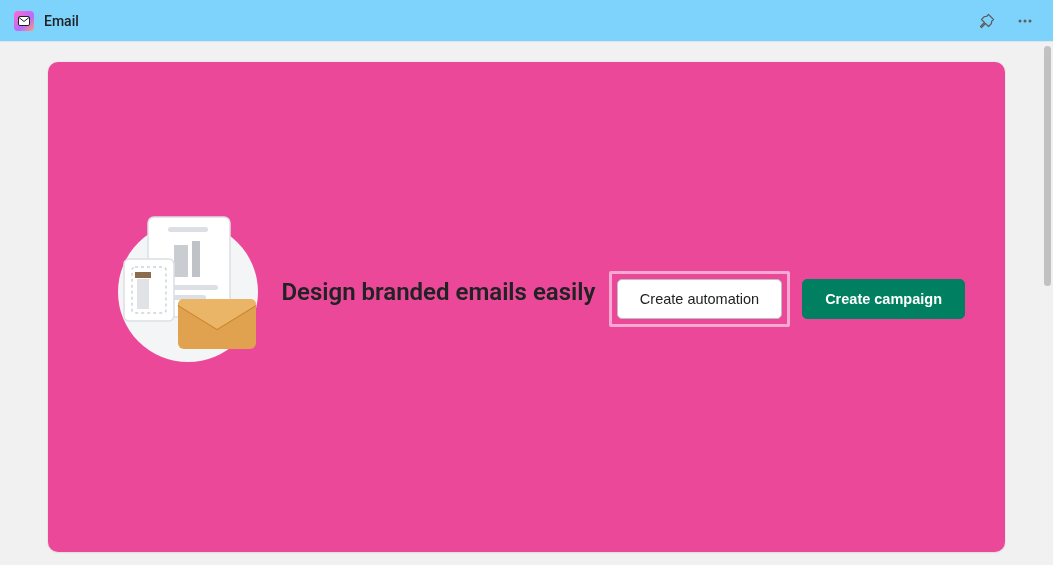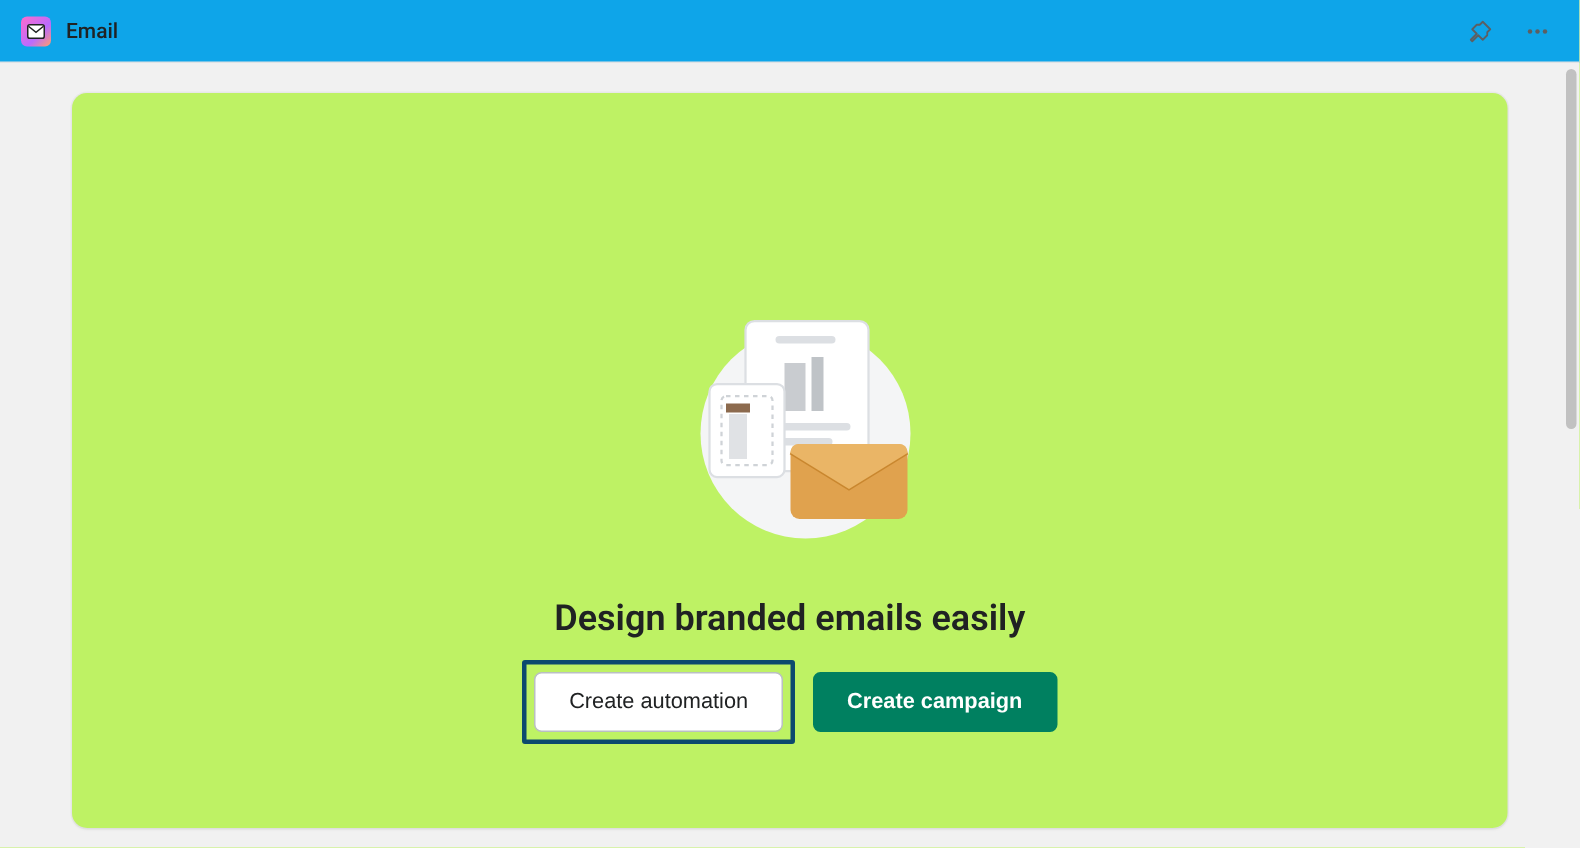--- a/index.html
+++ b/index.html
@@ -5,21 +5,21 @@
     * { box-sizing: border-box; margin: 0; padding: 0; }
     body {
       font-family: -apple-system, BlinkMacSystemFont, "Segoe UI", Roboto, sans-serif;
       background: #f1f1f1;
       width: 1053px;
       height: 565px;
       overflow: hidden;
     }
     .header {
       height: 42px;
-      background: #0ea5e9;
+      background: #7dd3fc;
       border-bottom: 1px solid #e1e3e5;
       display: flex;
       align-items: center;
       padding: 0 14px;
       justify-content: space-between;
     }
     .header-left { display: flex; align-items: center; gap: 10px; }
     .app-icon {
       width: 20px; height: 20px;
       background: linear-gradient(135deg, #ff6bcb 0%, #b96bff 60%, #ff9e6b 100%);
@@ -30,29 +30,29 @@
     .header-right { display: flex; align-items: center; gap: 10px; }
     .header-icon {
       width: 28px; height: 28px; display: flex; align-items: center; justify-content: center;
       color: #5c5f62; border-radius: 6px; cursor: pointer;
     }
 
     .card-wrap {
       padding: 20px 48px 20px 48px;
     }
     .card {
-      background: #bef264;
+      background: #ec4899;
       border-radius: 10px;
       box-shadow: 0 1px 2px rgba(0,0,0,0.05), 0 0 0 1px rgba(0,0,0,0.03);
       padding: 40px 40px 56px;
       display: flex;
-      flex-direction: column;
+      flex-direction: row;
       align-items: center;
       min-height: 490px;
-      justify-content: flex-end;
+      justify-content: space-between;
     }
     .illustration { width: 180px; height: 180px; display:flex; align-items:center; justify-content:center; margin-bottom: 24px; }
     .title { font-size: 24px; font-weight: 600; color: #202223; margin-bottom: 14px; text-align:center; }
     .subtitle { font-size: 15px; color: #3b3d3f; text-align:center; max-width: 520px; line-height: 1.45; margin-bottom: 26px; }
     .btn-row { display:flex; gap: 12px; align-items:center; }
     .btn {
       height: 40px;
       padding: 0 22px;
       border-radius: 5px;
       font-size: 14.5px;
@@ -63,21 +63,21 @@
       color: #202223;
       display:flex; align-items:center;
     }
     .btn-primary {
       background: #008060;
       border-color: #008060;
       color: #fff;
       font-weight: 700;
     }
     .highlight-box {
-      border: 3px solid #0c4a6e;
+      border: 3px solid #f9a8d4;
       padding: 5px;
       border-radius: 2px;
     }
     .scrollbar {
       position: absolute;
       right: 2px;
       top: 46px;
       bottom: 6px;
       width: 7px;
     }

